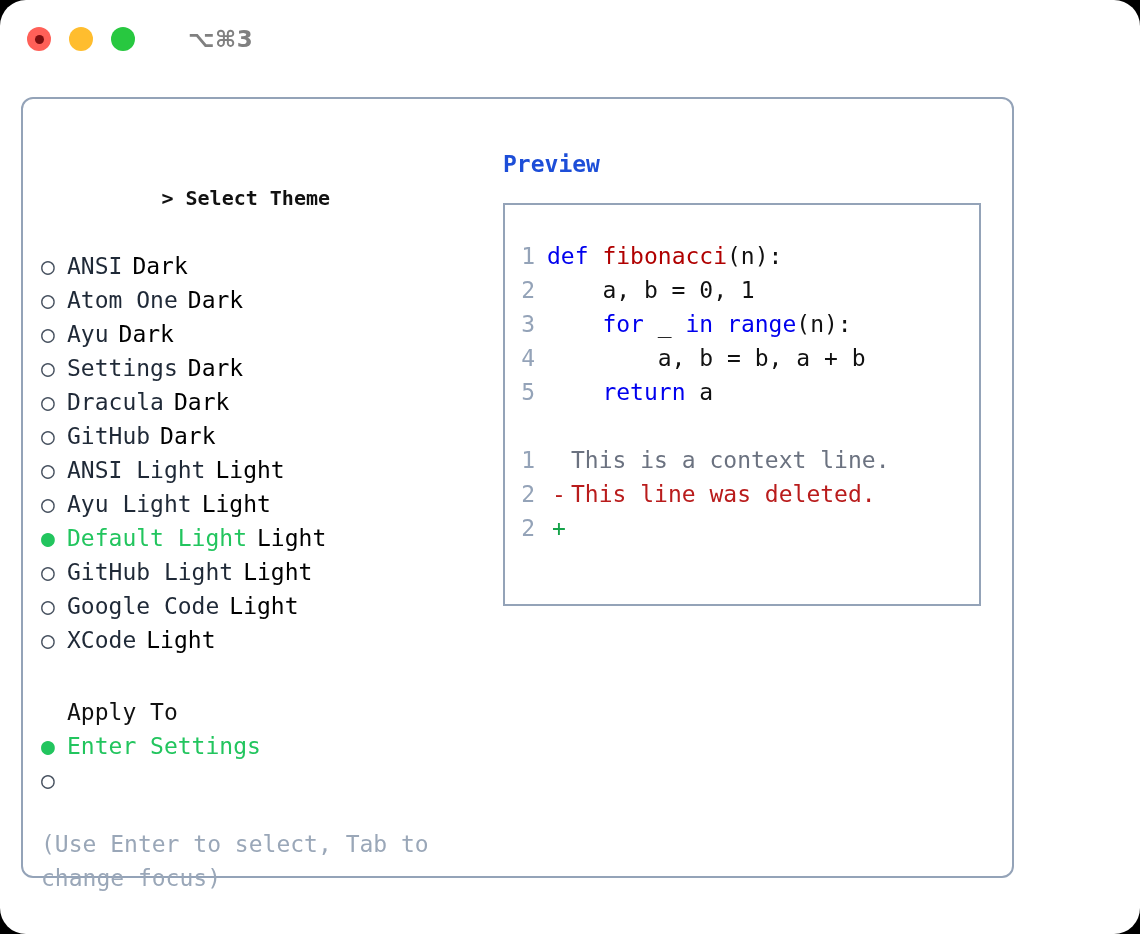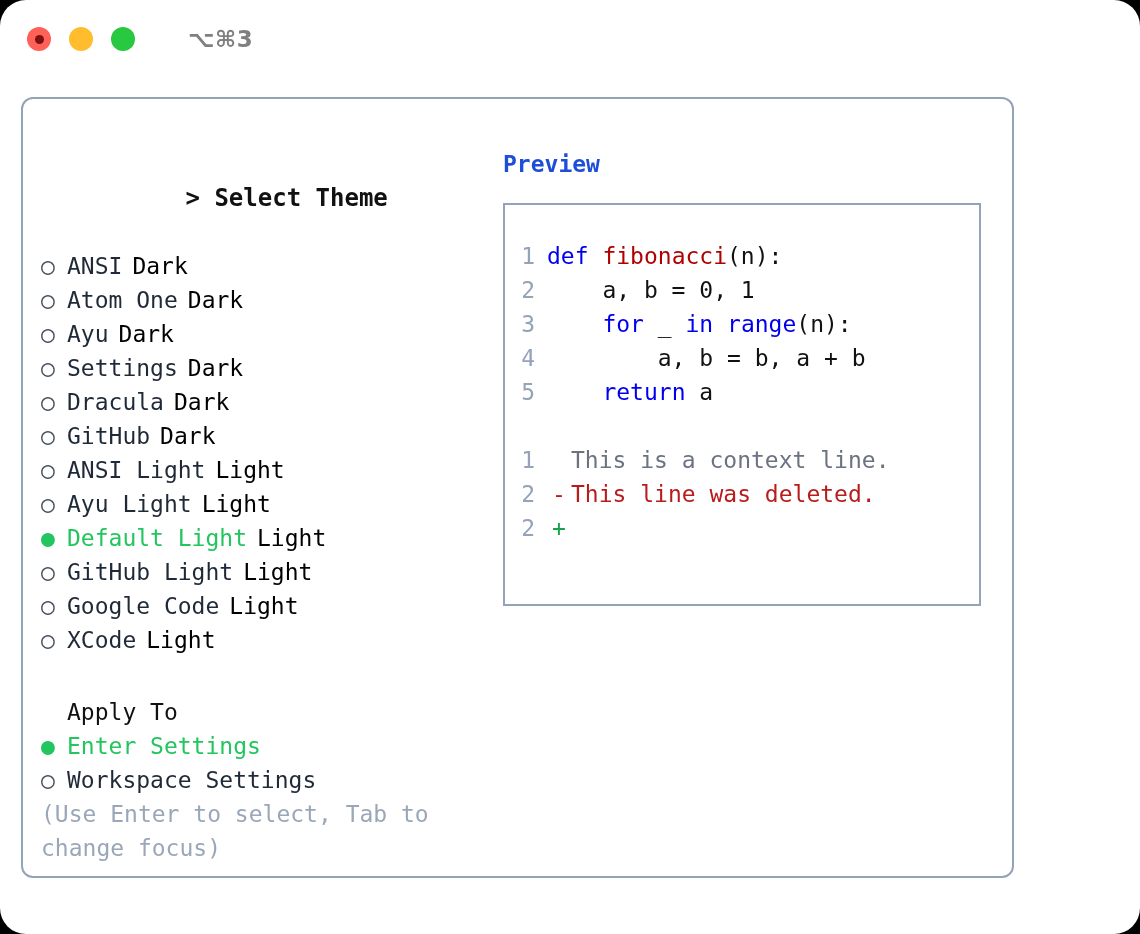--- a/index.html
+++ b/index.html
@@ -92,21 +92,21 @@
     box-sizing: border-box;
   }
   .col-right {
     flex: 1;
     padding: 48px 0 0 0;
     box-sizing: border-box;
   }
 
   
   .list-title {
-    font-size: 24px;
+    font-size: 20px;
     font-weight: bold;
     color: #111111;
     line-height: 34px;
     white-space: pre;
   }
   .prompt-caret { color: #111111; }
 
   .opt-row {
     display: flex;
     align-items: baseline;
@@ -135,20 +135,21 @@
 
   .section-title {
     font-size: 23px;
     color: #111111;
     line-height: 34px;
     padding-left: 26px;
     white-space: pre;
   }
 
   .hint {
+    margin-top: 30px;
     color: #9aa7b8;
     font-size: 23px;
     line-height: 34px;
     width: 410px;
     white-space: pre-wrap;
   }
 
   
   .preview-title {
     font-size: 23px;
@@ -241,21 +242,21 @@
             <div class="opt-row"><span class="bullet bullet-off">○</span><span class="opt-label">Google Code</span><span class="opt-tag">Light</span></div>
             <div class="opt-row"><span class="bullet bullet-off">○</span><span class="opt-label">XCode</span><span class="opt-tag">Light</span></div>
           </div>
 
         <div class="section-gap"></div>
 
         <div class="section-title">Apply To</div>
 
         <div id="apply-list">
             <div class="opt-row"><span class="bullet bullet-on">●</span><span class="opt-label sel">Enter Settings</span></div>
-            <div class="opt-row"><span class="bullet bullet-off">○</span><span class="opt-label">Workspace Settings</span></div>
+            <div class="opt-row"><span class="bullet bullet-off">○</span></div>
           </div>
 
         <div class="hint">(Use Enter to select, Tab to change focus)</div>
       </div>
 
       <div class="col-right">
         <div class="preview-title">Preview</div>
 
         <div id="preview-box">
           <div id="code-block">

